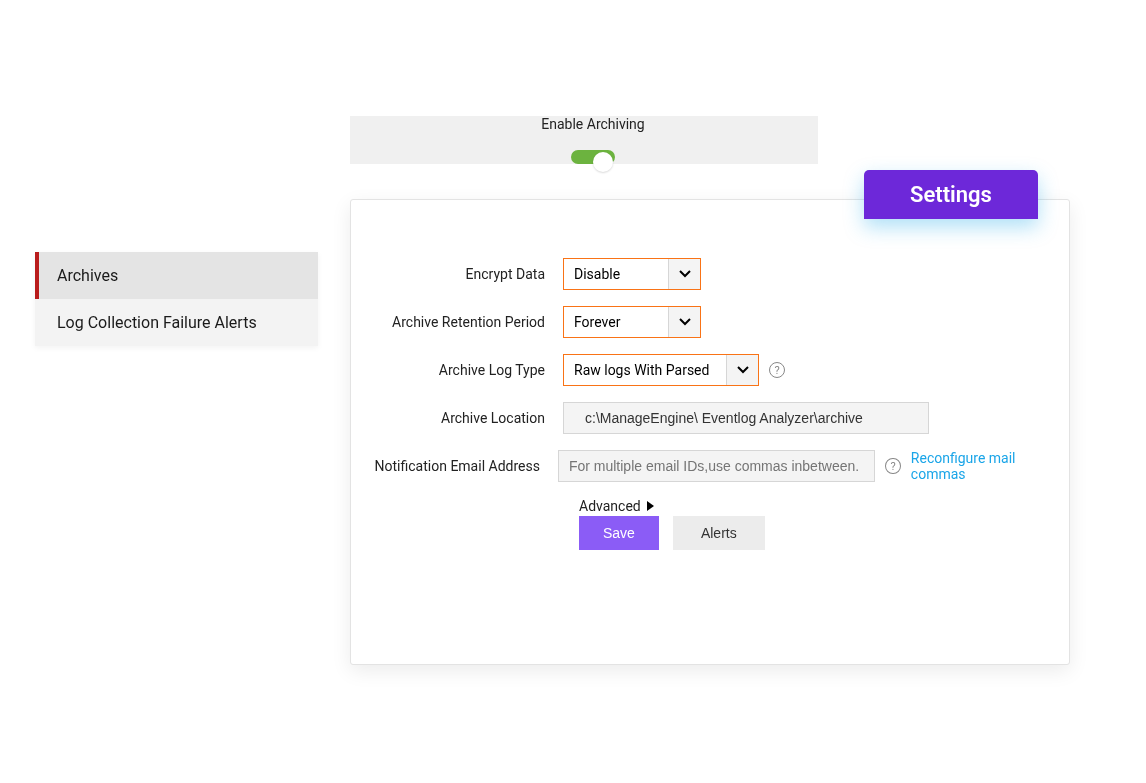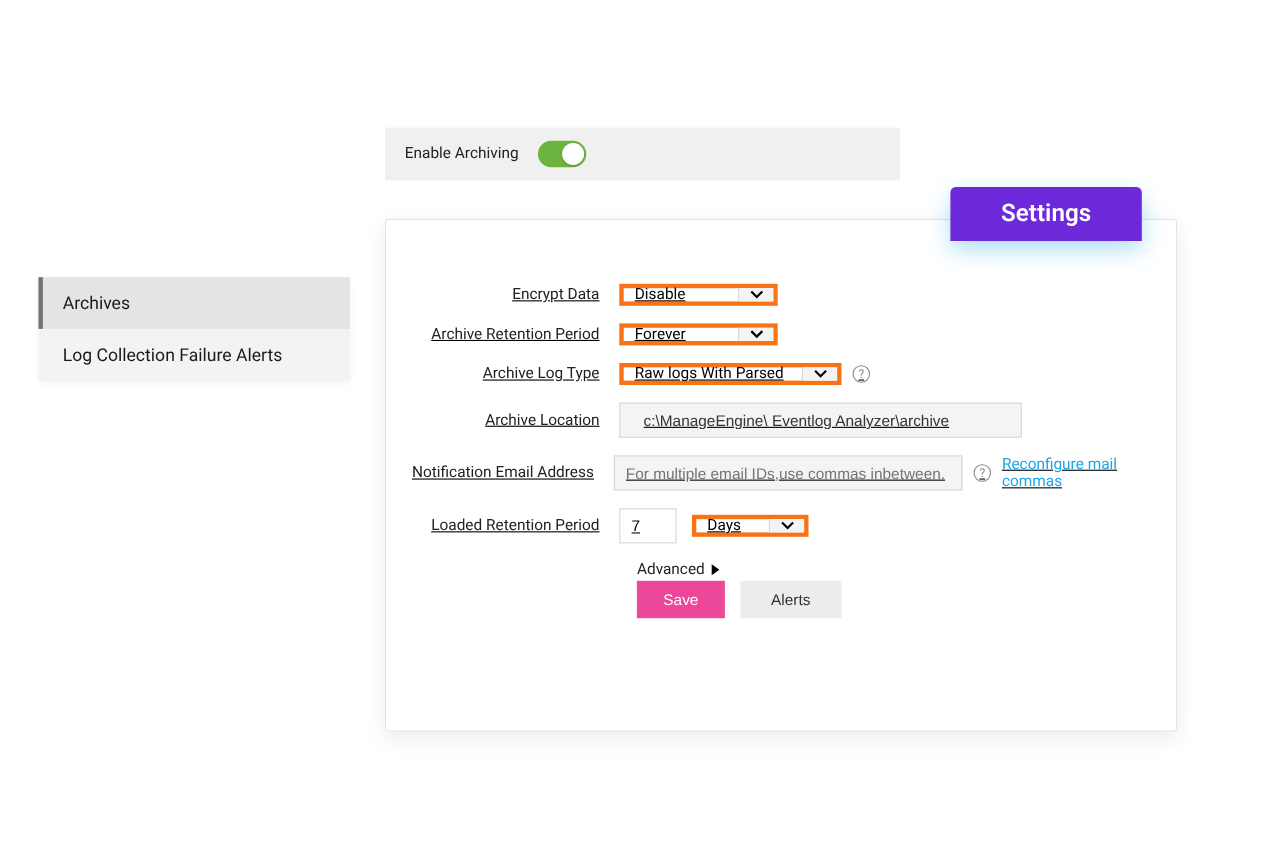--- a/index.html
+++ b/index.html
@@ -18,20 +18,21 @@
     position: absolute;
     left: 350px;
     top: 116px;
     width: 468px;
     height: 48px;
     background: #f0f0f0;
     display: flex;
     align-items: center;
     padding-left: 18px;
     gap: 18px;
+    flex-direction: column;
   }
   .enable-bar span { font-size: 14px; color: #222; }
   .toggle {
     width: 44px;
     height: 24px;
     background: #6cb33f;
     border-radius: 12px;
     position: relative;
     cursor: pointer;
   }
@@ -62,21 +63,21 @@
     color: #555;
   }
   .sidebar-item {
     padding: 14px 0 14px 22px;
     font-size: 16px;
     color: #1a1a1a;
     cursor: pointer;
   }
   .sidebar-item.active {
     background: #e4e4e4;
-    border-left: 4px solid #737373;
+    border-left: 4px solid #b91c1c;
     padding-left: 18px;
   }
 
   
   .settings-tab {
     position: absolute;
     left: 864px;
     top: 170px;
     width: 174px;
     height: 49px;
@@ -103,39 +104,38 @@
     border: 1px solid #e3e3e3;
     border-radius: 3px;
     box-shadow: 0 6px 20px rgba(0,0,0,0.08);
     padding-top: 58px;
   }
 
   .form-row {
     display: flex;
     align-items: center;
     margin-bottom: 16px;
-    text-decoration: underline;
   }
   .form-label {
     width: 212px;
     text-align: right;
     font-size: 14px;
     color: #222;
     padding-right: 18px;
   }
   .form-controls {
     display: flex;
     align-items: center;
     gap: 10px;
   }
 
   .select-sm {
     display: flex;
-    border: 4px solid #f97316;
-    height: 20px;
+    border: 1px solid #f97316;
+    height: 32px;
     background: #fff;
   }
   .select-sm .val {
     min-width: 104px;
     padding: 0 10px;
     font-size: 14px;
     display: flex;
     align-items: center;
   }
   .select-sm .caret {
@@ -209,21 +209,21 @@
   }
 
   .btn-row { margin-left: 228px; display: flex; gap: 14px; }
   .btn {
     height: 34px;
     padding: 0 24px;
     font-size: 14px;
     border: none;
     cursor: pointer;
   }
-  .btn-save { background: #ec4899; color: #fff; text-align: right; }
+  .btn-save { background: #8b5cf6; color: #fff; text-align: right; }
   .btn-cancel { background: #ececec; color: #333; padding: 0 28px; }
 
 </style>
 </head>
 <body>
 
 <div class="enable-bar">
   <span>Enable Archiving</span>
   <div class="toggle">
     <div class="toggle-knob"></div>
@@ -297,36 +297,20 @@
 
   <div class="form-row">
     <div class="form-label">Notification Email Address</div>
     <div class="form-controls">
       <input class="text-input placeholder" placeholder="For multiple email IDs,use commas inbetween." style="">
       <div class="help-icon">?</div>
       <span class="link-text">Reconfigure mail commas</span>
     </div>
   </div>
 
-  <div class="form-row">
-    <div class="form-label">Loaded Retention Period</div>
-    <div class="form-controls">
-      <input class="num-input" value="7" style="">
-      <div class="select-sm" style="margin-left:4px;">
-        <div class="val" style="min-width:66px;">Days</div>
-        <div class="caret">
-          <span class="chev">
-              <svg viewBox="0 0 12 12" width="12" height="12">
-                <path d="M1 3 L6 8 L11 3" stroke="#000" stroke-width="2" fill="none"></path>
-              </svg>
-            </span>
-        </div>
-      </div>
-    </div>
-  </div>
 
   <div class="advanced">
     <span>Advanced</span>
     <div class="tri"></div>
   </div>
 
   <div class="btn-row">
     <button class="btn btn-save">Save</button>
     <button class="btn btn-cancel">Alerts</button>
   </div>

